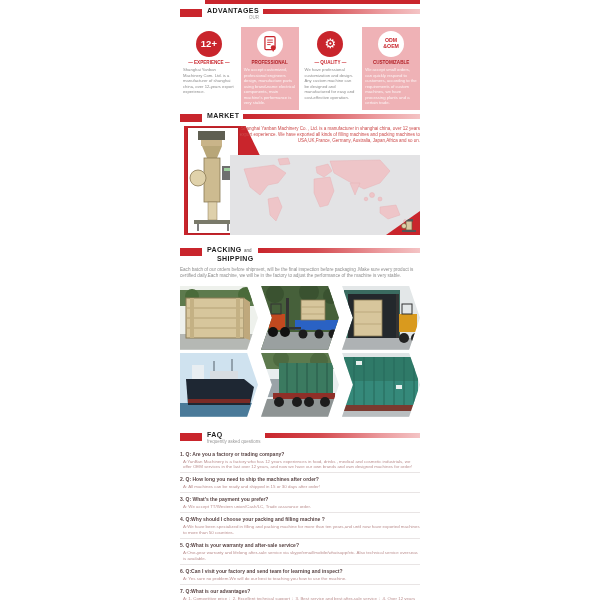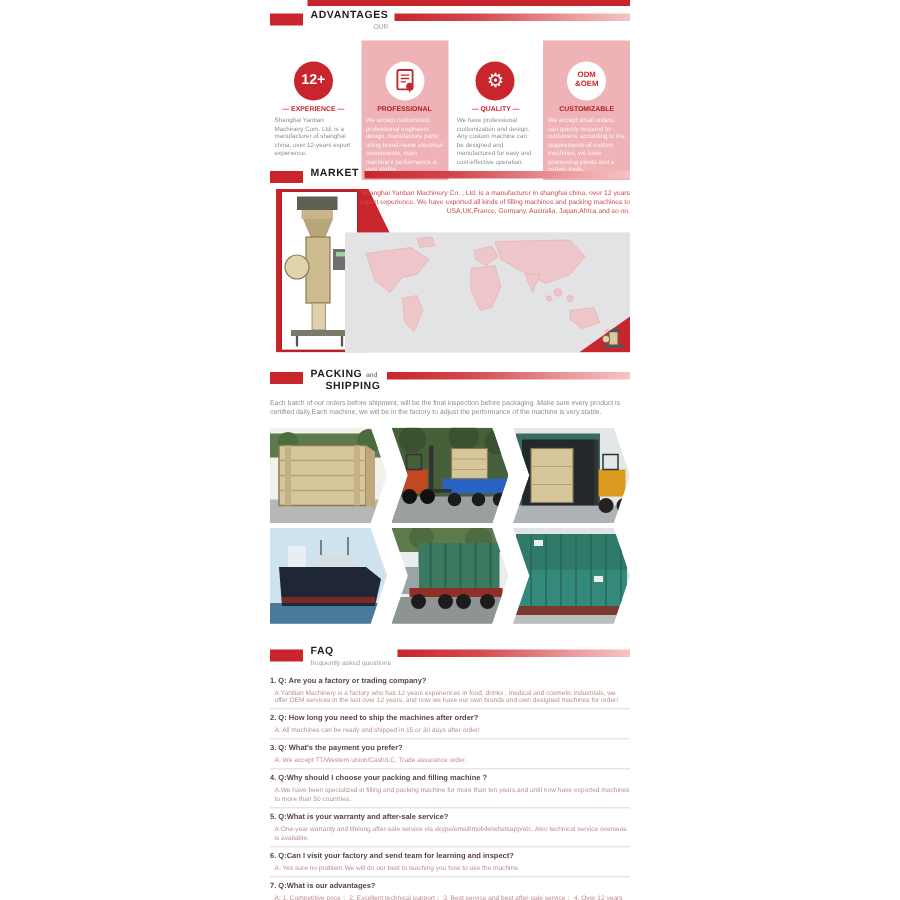--- a/index.html
+++ b/index.html
@@ -16,21 +16,21 @@
   .t1 .sm{font-size:4.5px;font-weight:normal;color:#555;letter-spacing:0;}
   .t1b{font-size:7px;font-weight:bold;color:#1d1d1d;letter-spacing:.4px;line-height:7px;margin-left:10px;white-space:nowrap;}
   .t2{font-size:4.5px;color:#999;text-align:right;line-height:5.5px;white-space:nowrap;}
   .t2.left{text-align:left;}
   .grad{flex:1;height:5px;margin-top:2px;background:linear-gradient(to right,#c9252c 0%,#d4494e 35%,#eb9a9d 75%,#f4c4c5 100%);}
 
   
   .cards{display:flex;gap:3px;margin-top:6px;}
   .card{flex:1;padding:3px 3px 4px;box-sizing:border-box;min-height:83px;background:#fff;}
   .card.pink{background:#efb2b6;}
-  .circle{width:26px;height:26px;border-radius:50%;margin:11px auto 3px;display:flex;
+  .circle{width:26px;height:26px;border-radius:50%;margin:1px auto 3px;display:flex;
           align-items:center;justify-content:center;flex-direction:column;flex:none;}
   .circle.red{background:#c9252c;}
   .circle.white{background:#ffffff;}
   .badge-big{color:#fff;font-weight:bold;font-size:9.5px;line-height:10px;}
   .badge-odm{color:#c9252c;font-weight:bold;font-size:5.2px;line-height:5.6px;text-align:center;}
   .gear-glyph{color:#fff;font-size:13px;line-height:13px;}
   .card-label{color:#c9252c;font-size:4.6px;font-weight:bold;text-align:center;margin-bottom:2.5px;white-space:nowrap;}
   .card-text{font-size:4.2px;line-height:5.5px;color:#8d8d8d;text-align:left;}
   .card.pink .card-label{color:#b01e24;}
   .card.pink .card-text{color:#fdf4f4;}

